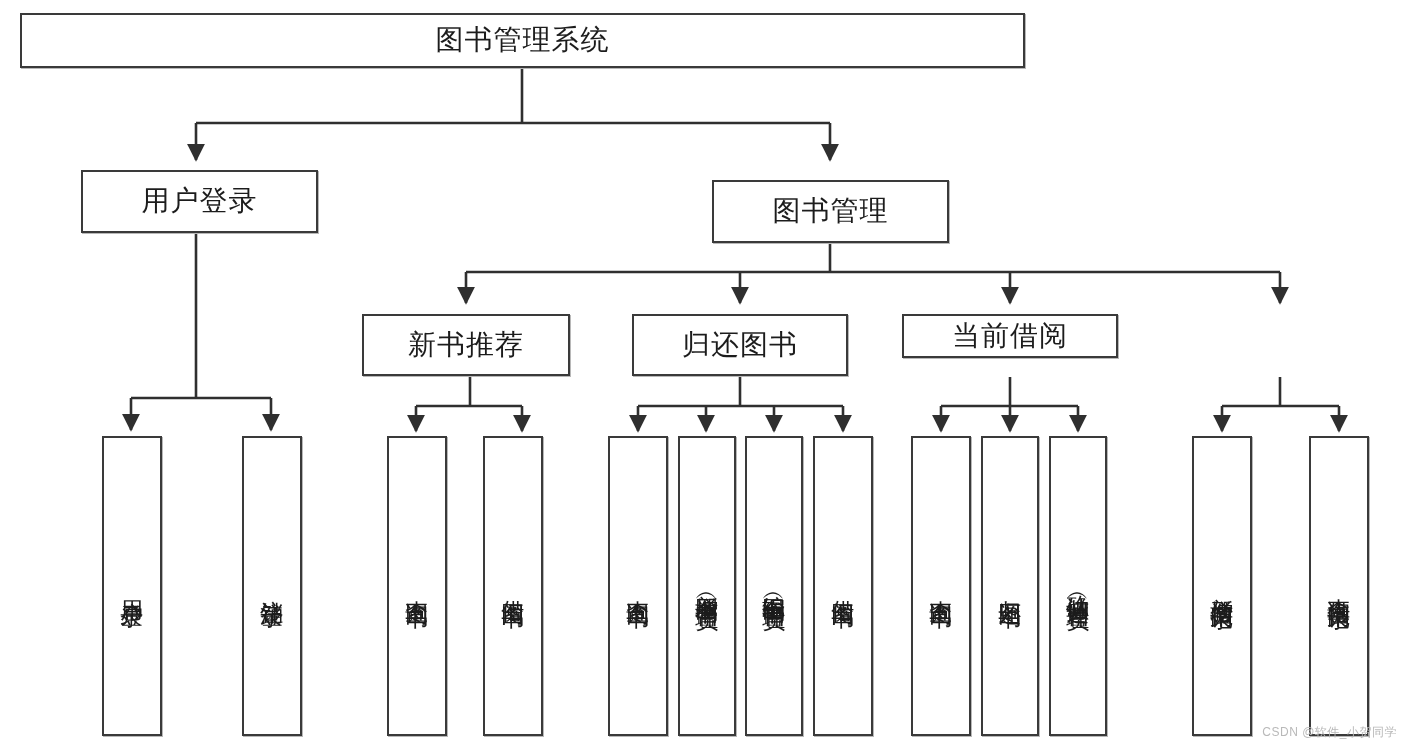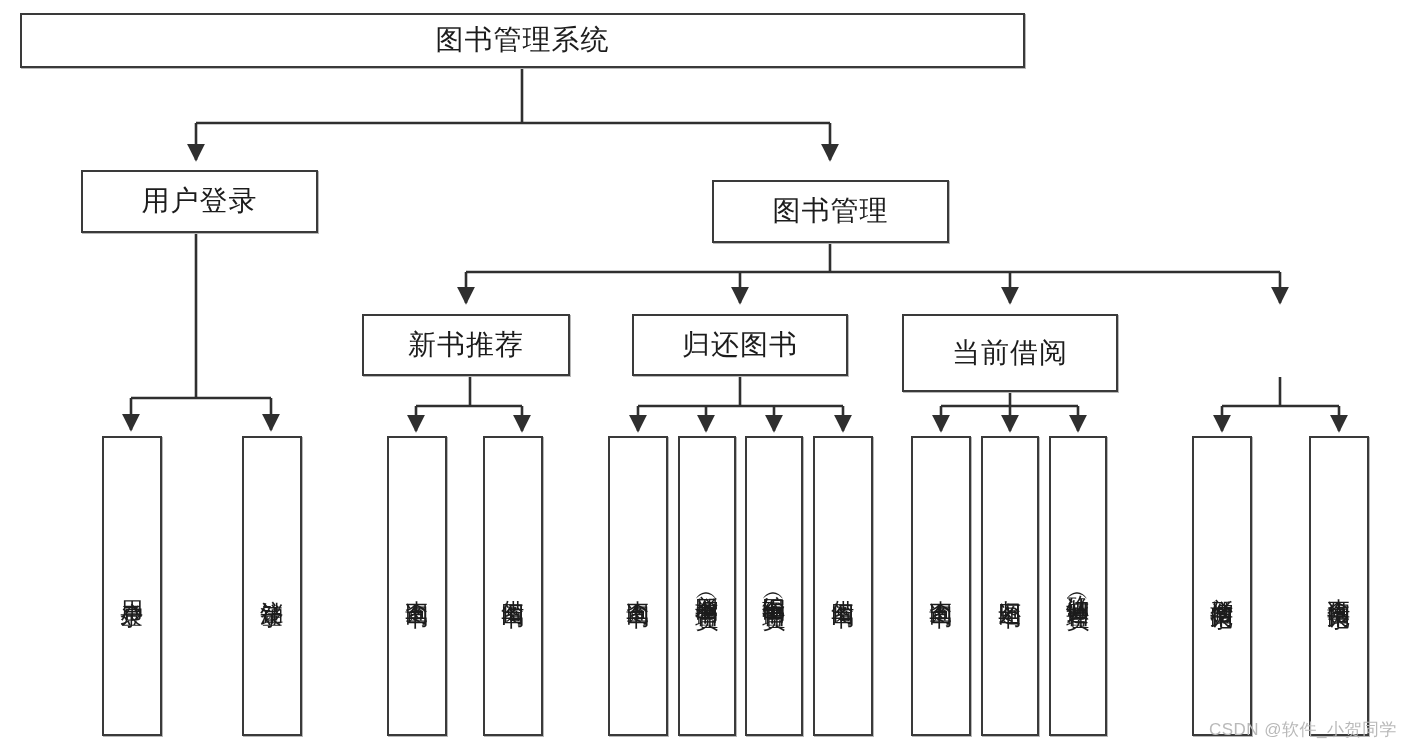--- a/index.html
+++ b/index.html
@@ -50,21 +50,21 @@
     font-size: 23px;
     line-height: 1.15;
     letter-spacing: 2px;
     padding: 6px 0;
     text-align: center;
   }
   #watermark {
     position: absolute;
     right: 8px;
     bottom: 6px;
-    font-size: 17px;
+    font-size: 12px;
     color: #b9b9b9;
     letter-spacing: 0.5px;
     white-space: nowrap;
     z-index: 3;
     font-family: "Liberation Sans", "DejaVu Sans", sans-serif;
   }
 </style>
 </head>
 <body>
 
@@ -121,21 +121,21 @@
     </g>
   </svg>
 
   <div class="node h" style="left:20px; top:13px; width:1005px; height:55px;">图书管理系统</div>
 
   <div class="node h" style="left:81px; top:170px; width:237px; height:63px;">用户登录</div>
   <div class="node h" style="left:712px; top:180px; width:237px; height:63px;">图书管理</div>
 
   <div class="node h" style="left:362px; top:314px; width:208px; height:62px;">新书推荐</div>
   <div class="node h" style="left:632px; top:314px; width:216px; height:62px;">归还图书</div>
-  <div class="node h" style="left:902px; top:314px; width:216px; height:78px;">当前借阅</div>
+  <div class="node h" style="left:902px; top:314px; width:216px; height:44px;">当前借阅</div>
 
   <div class="node v" style="left:102px; top:436px; width:60px; height:300px;">用户登录</div>
   <div class="node v" style="left:242px; top:436px; width:60px; height:300px;">注销登录</div>
 
   <div class="node v" style="left:387px; top:436px; width:60px; height:300px;">查询图书</div>
   <div class="node v" style="left:483px; top:436px; width:60px; height:300px;">借阅图书</div>
 
   <div class="node v" style="left:608px; top:436px; width:60px; height:300px;">查询图书</div>
   <div class="node v" style="left:678px; top:436px; width:58px; height:300px;">新增图书（管理员）</div>
   <div class="node v" style="left:745px; top:436px; width:58px; height:300px;">编辑图书（管理员）</div>

